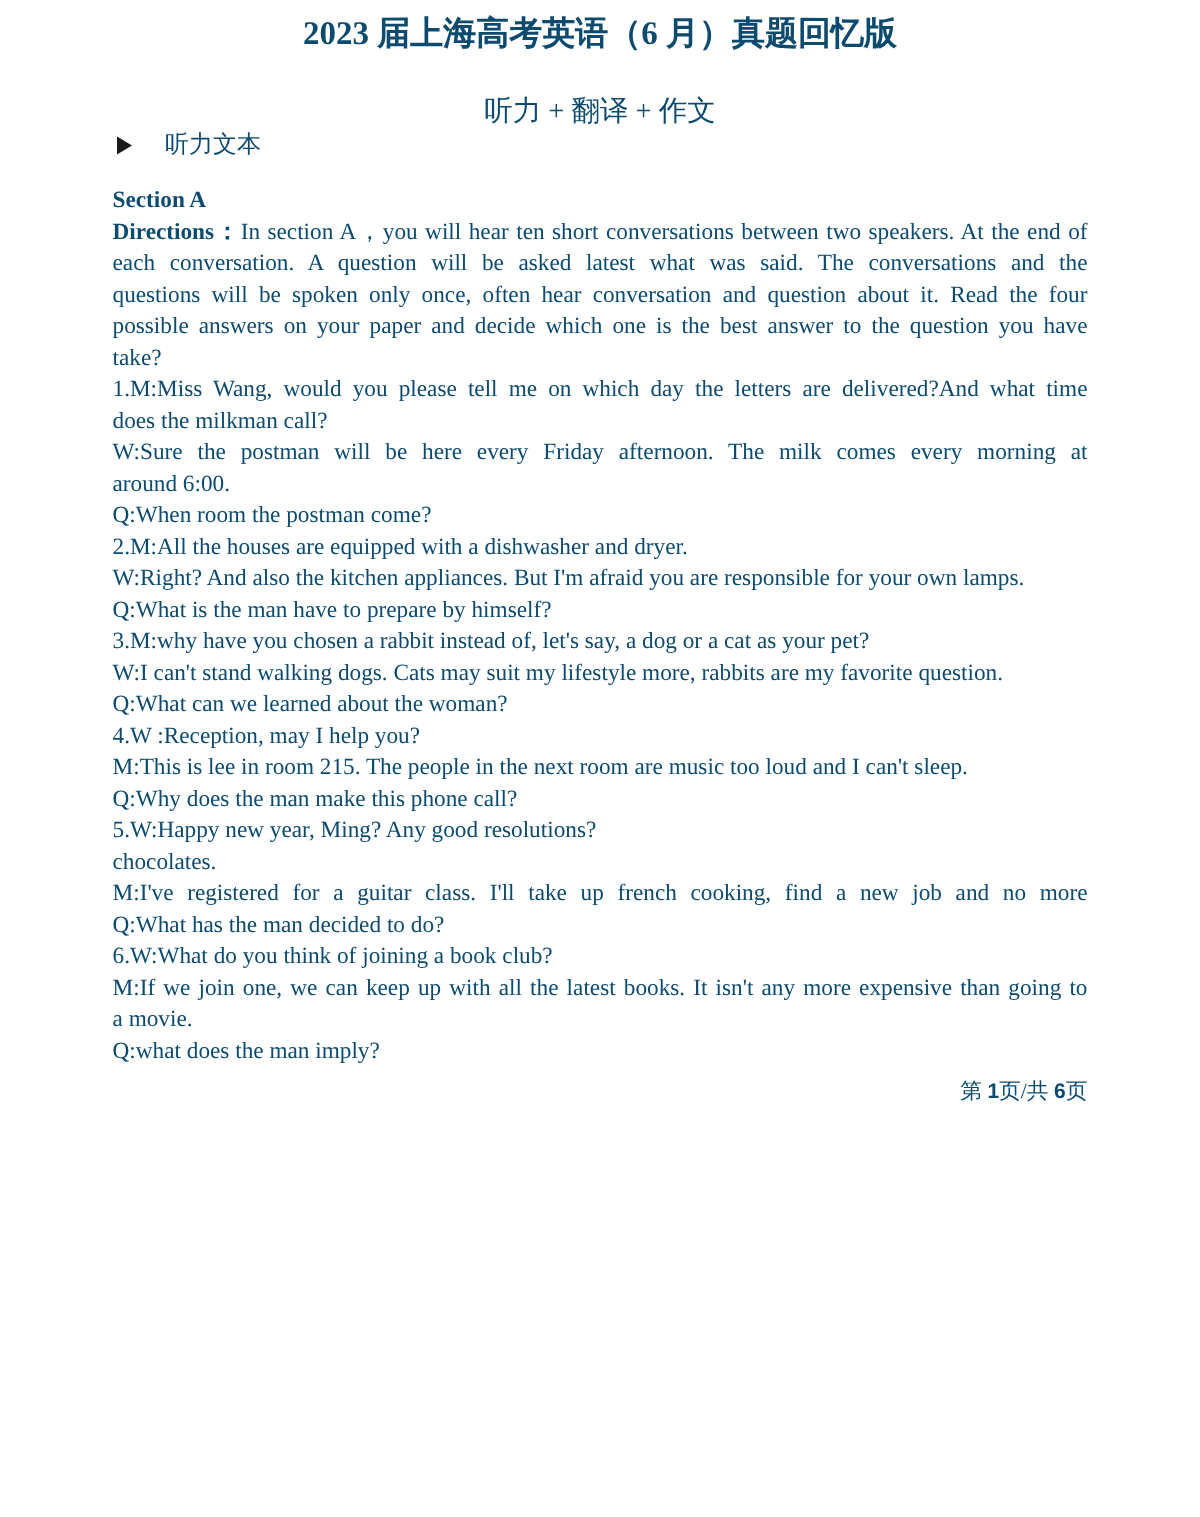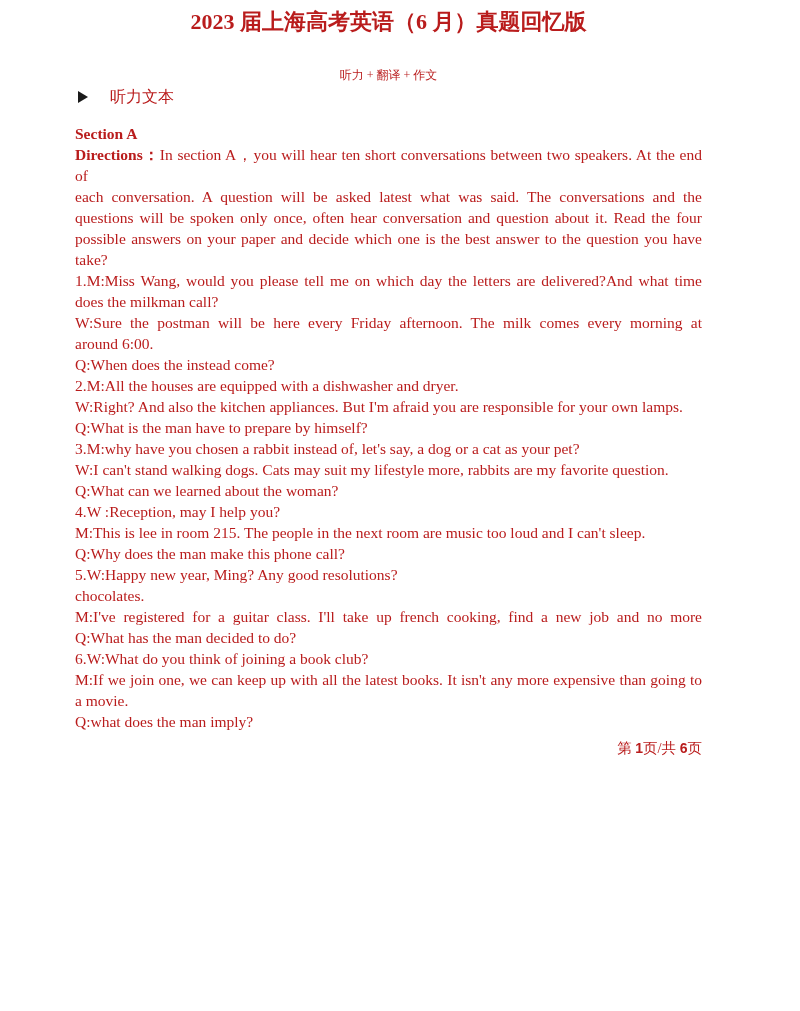--- a/index.html
+++ b/index.html
@@ -6,35 +6,35 @@
     margin: 0;
     padding: 0;
     background: #ffffff;
   }
   .page {
     position: relative;
     width: 800px;
     height: 1011px;
     background: #ffffff;
     box-sizing: border-box;
-    padding: 8px 98px 0 75px;
+    padding: 8px 75px 0 75px;
     font-family: "Liberation Serif", "DejaVu Serif", serif;
-    color: #b91c1c;
+    color: #0c4a6e;
     overflow: hidden;
   }
   .doc-title {
     margin: 0;
     font-size: 22px;
     font-weight: bold;
     text-align: center;
     line-height: 28px;
   }
   .doc-subtitle {
     margin: 27px 0 0 0;
-    font-size: 12px;
+    font-size: 19px;
     font-weight: normal;
     text-align: center;
     line-height: 24px;
   }
   .bullet-row {
     display: flex;
     align-items: center;
     font-size: 16px;
     line-height: 20px;
     padding-left: 3px;
@@ -105,21 +105,21 @@
     <span class="line jfull">1.M:Miss Wang, would you please tell me on which day the letters are delivered?And what time</span>
     <span class="line">does the milkman call?</span>
   </div>
 
   <div class="para">
     <span class="line jfull">W:Sure the postman will be here every Friday afternoon. The milk comes every morning at</span>
     <span class="line">around 6:00.</span>
   </div>
 
   <div class="para">
-    <span class="line">Q:When does the instead come?</span>
+    <span class="line">Q:When room the postman come?</span>
   </div>
 
   <div class="para">
     <span class="line">2.M:All the houses are equipped with a dishwasher and dryer.</span>
   </div>
 
   <div class="para">
     <span class="line">W:Right? And also the kitchen appliances. But I'm afraid you are responsible for your own lamps.</span>
   </div>
 

